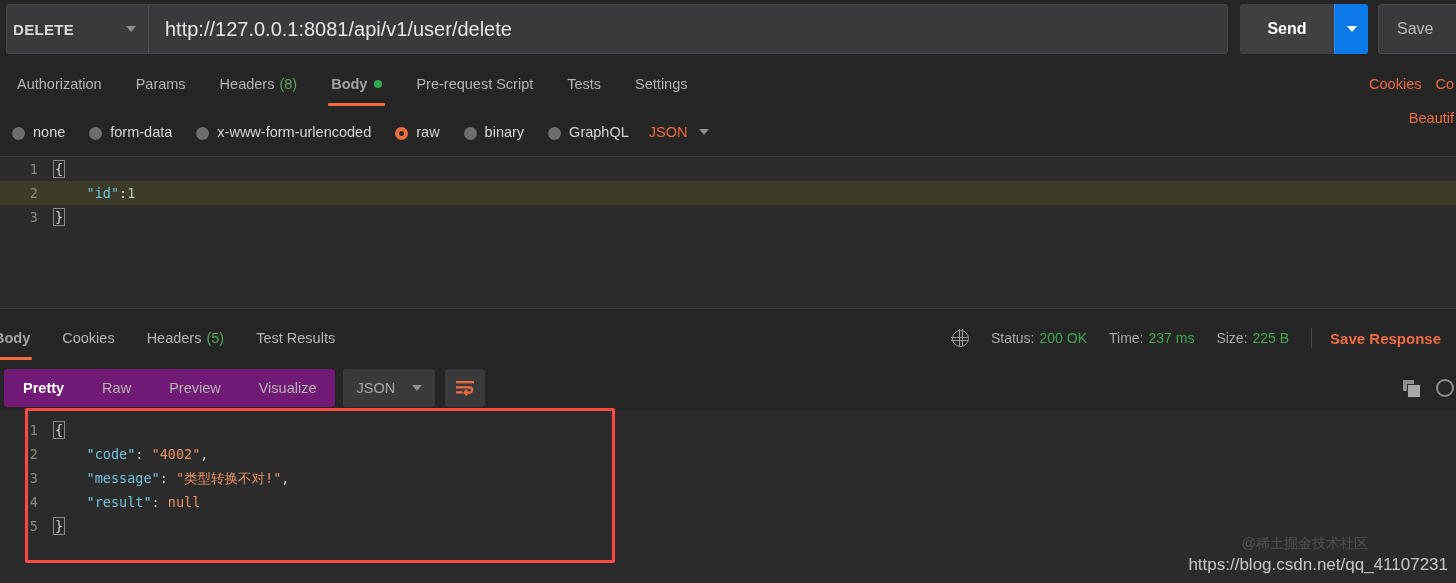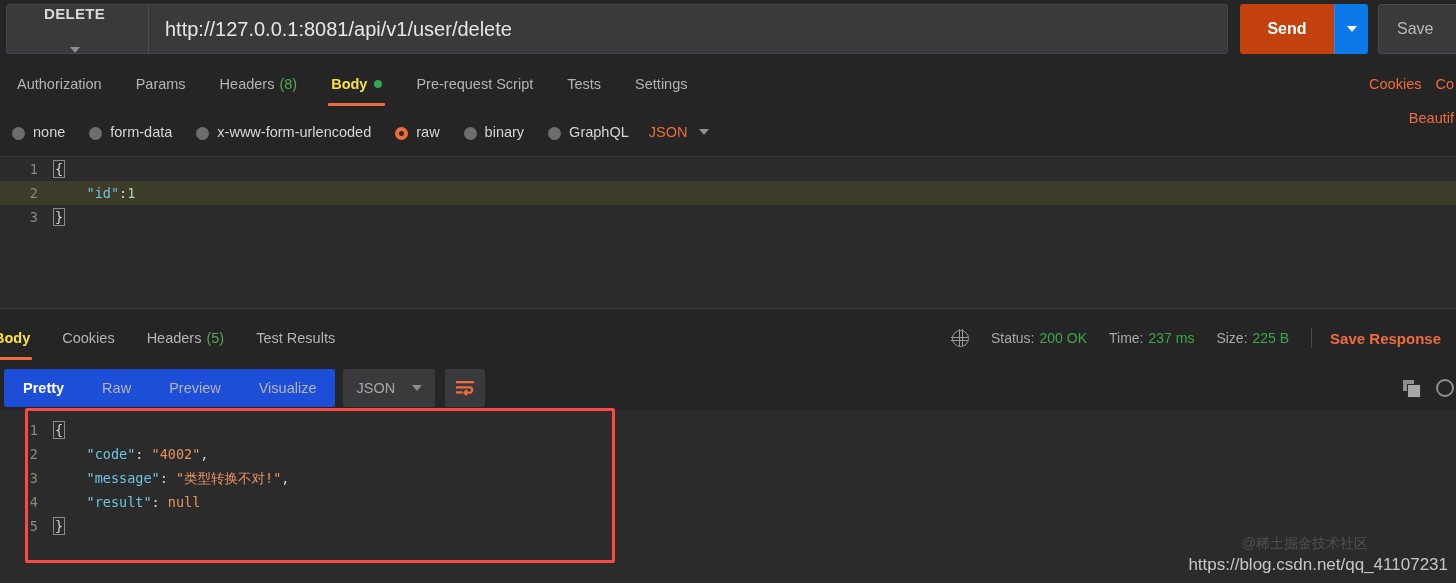--- a/index.html
+++ b/index.html
@@ -15,43 +15,43 @@
   
   .urlbar { position: absolute; left: 0; top: 0; width: 1456px; height: 58px; display: flex; align-items: center; background: #252526; }
   .method-url {
     display: flex; align-items: stretch; height: 50px;
     margin-left: 6px; background: #3a3a3c; border: 1px solid #464648; border-radius: 3px;
     width: 1222px;
   }
   .method-sel {
     display: flex; align-items: center; justify-content: space-between;
     width: 142px; padding: 0 12px 0 6px; border-right: 1px solid #4e4e50;
-    font-size: 15px; font-weight: bold; color: #d8d8d8; letter-spacing: .3px; cursor: pointer; flex-direction: column;
+    font-size: 15px; font-weight: bold; color: #d8d8d8; letter-spacing: .3px; cursor: pointer;
   }
   .caret { width: 0; height: 0; border-left: 5px solid transparent; border-right: 5px solid transparent; border-top: 6px solid #8d8d8d; }
   .url-input { flex: 1; display: flex; align-items: center; padding-left: 16px; font-size: 20px; color: #e6e6e6; cursor: text; }
 
   .send-btn {
     position: absolute; left: 1240px; top: 4px; height: 50px; width: 128px;
     display: flex; align-items: stretch; border-radius: 3px; overflow: hidden;
   }
-  .send-main { flex: 1; background: #c2410c; display: flex; align-items: center; justify-content: center; font-size: 16px; font-weight: bold; color: #fff; cursor: pointer; }
+  .send-main { flex: 1; background: #404040; display: flex; align-items: center; justify-content: center; font-size: 16px; font-weight: bold; color: #fff; cursor: pointer; }
   .send-split { width: 34px; background: #0b79e8; border-left: 1px solid #2a8cf0; display: flex; align-items: center; justify-content: center; cursor: pointer; }
   .send-split .caret { border-top-color: #fff; }
   .save-btn {
     position: absolute; left: 1378px; top: 4px; height: 50px; width: 110px;
     background: #3a3a3c; border: 1px solid #4a4a4c; border-radius: 3px;
     display: flex; align-items: center; padding-left: 18px;
     font-size: 16px; color: #b8b8b8; cursor: pointer;
   }
 
   
   .req-tabs { position: absolute; left: 0; top: 62px; width: 1456px; height: 44px; display: flex; align-items: center; }
   .rt { position: relative; height: 44px; display: flex; align-items: center; padding: 0 17px; font-size: 14.5px; color: #b4b4b4; cursor: pointer; white-space: nowrap; }
-  .rt.active { color: #fde047; font-weight: bold; }
+  .rt.active { color: #a3a3a3; font-weight: bold; }
   .rt.active::after { content: ""; position: absolute; left: 14px; right: 14px; bottom: 0; height: 3px; background: #ef6c3e; border-radius: 1px; }
   .cnt { color: #55a75a; margin-left: 5px; }
   .dot-green { width: 8px; height: 8px; border-radius: 50%; background: #2fa84f; margin-left: 7px; }
   .hdr-right { position: absolute; right: 0; top: 62px; height: 44px; display: flex; align-items: center; gap: 14px; padding-right: 2px; font-size: 14.5px; color: #ef6c3e; }
   .hdr-right span { cursor: pointer; white-space: nowrap; }
 
   
   .bodytype { position: absolute; left: 0; top: 110px; width: 1456px; height: 44px; display: flex; align-items: center; padding-left: 12px; }
   .radio-item { display: flex; align-items: flex-end; margin-right: 24px; font-size: 14.5px; color: #d6d6d6; cursor: pointer; white-space: nowrap; }
   .radio { width: 13px; height: 13px; border-radius: 50%; background: #6d6d6d; margin-right: 8px; position: relative; flex: none; }
@@ -83,21 +83,21 @@
   .globe { width: 17px; height: 17px; border: 1.5px solid #9a9a9a; border-radius: 50%; position: relative; margin-right: 22px; }
   .globe::before { content: ""; position: absolute; left: 6px; top: -1.5px; width: 2px; height: 17px; border-left: 1.5px solid #9a9a9a; border-right: 1.5px solid #9a9a9a; }
   .globe::after { content: ""; position: absolute; left: -1.5px; top: 6px; width: 17px; height: 2px; border-top: 1.5px solid #9a9a9a; border-bottom: 1.5px solid #9a9a9a; }
   .st-lbl { color: #a8a8a8; margin-right: 5px; }
   .st-val { color: #3ba84a; margin-right: 22px; }
   .vdiv { width: 1px; height: 20px; background: #4a4a4c; margin: 0 18px 0 0; }
   .save-resp { color: #ef6c3e; font-weight: bold; font-size: 15px; cursor: pointer; white-space: nowrap; }
 
   
   .viewbar { position: absolute; left: 0; top: 366px; width: 1456px; height: 44px; display: flex; align-items: center; }
-  .vgroup { display: flex; align-items: center; height: 38px; background: #1d4ed8; border-radius: 3px; margin-left: 4px; }
+  .vgroup { display: flex; align-items: center; height: 38px; background: #701a75; border-radius: 3px; margin-left: 4px; }
   .vtab { padding: 0 19px; height: 38px; display: flex; align-items: center; font-size: 14.5px; color: #b4b4b4; cursor: pointer; }
   .vtab.active { color: #fff; font-weight: bold; }
   .vjson { display: flex; align-items: center; justify-content: space-between; width: 92px; height: 38px; margin-left: 8px; padding: 0 13px; background: #3a3a3c; border-radius: 3px; font-size: 14.5px; color: #a8a8a8; cursor: pointer; }
   .wrapbtn { width: 40px; height: 38px; margin-left: 10px; background: #3a3a3c; border-radius: 3px; display: flex; align-items: center; justify-content: center; cursor: pointer; }
   .vb-right { position: absolute; right: 2px; top: 366px; height: 44px; display: flex; align-items: center; gap: 16px; }
   .copy-ic { width: 17px; height: 17px; position: relative; cursor: pointer; }
   .copy-ic::before { content: ""; position: absolute; left: 0; top: 0; width: 11px; height: 11px; background: #8e8e8e; }
   .copy-ic::after { content: ""; position: absolute; left: 4px; top: 4px; width: 12px; height: 12px; background: #a8a8a8; border: 1px solid #2b2b2c; }
   .search-ic { width: 18px; height: 18px; border: 2px solid #8e8e8e; border-radius: 50%; cursor: pointer; }
 

